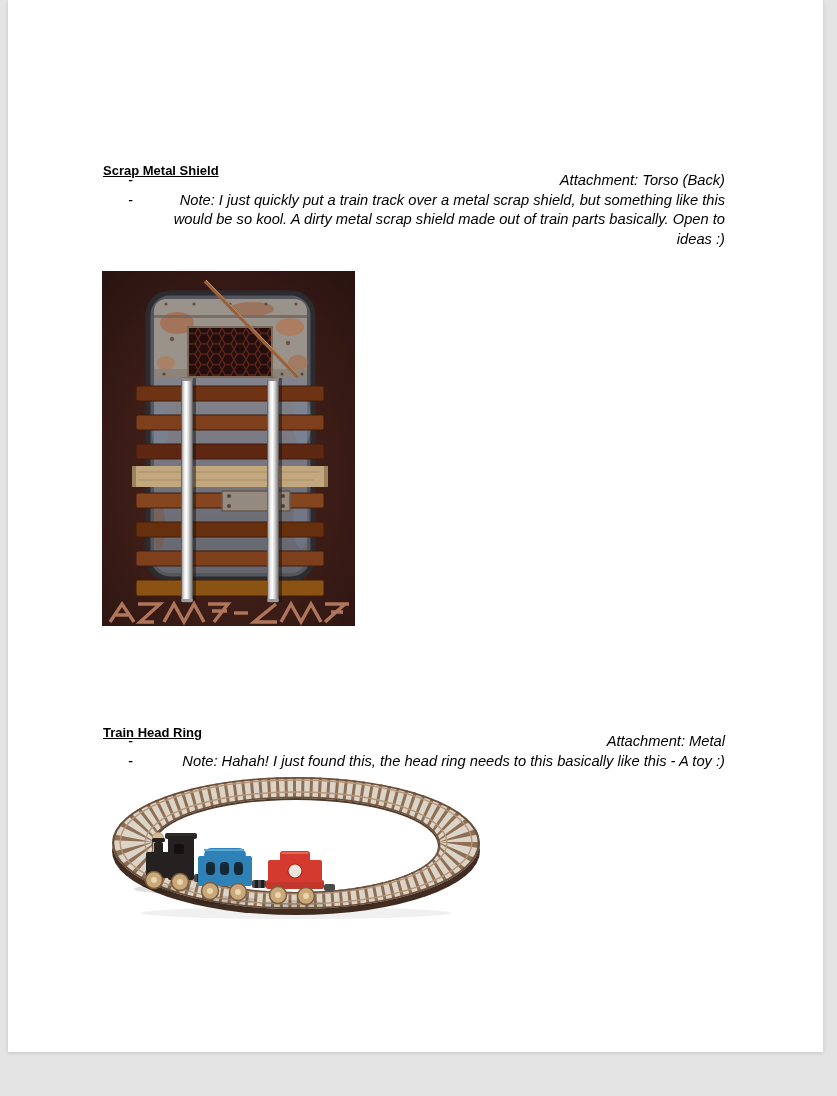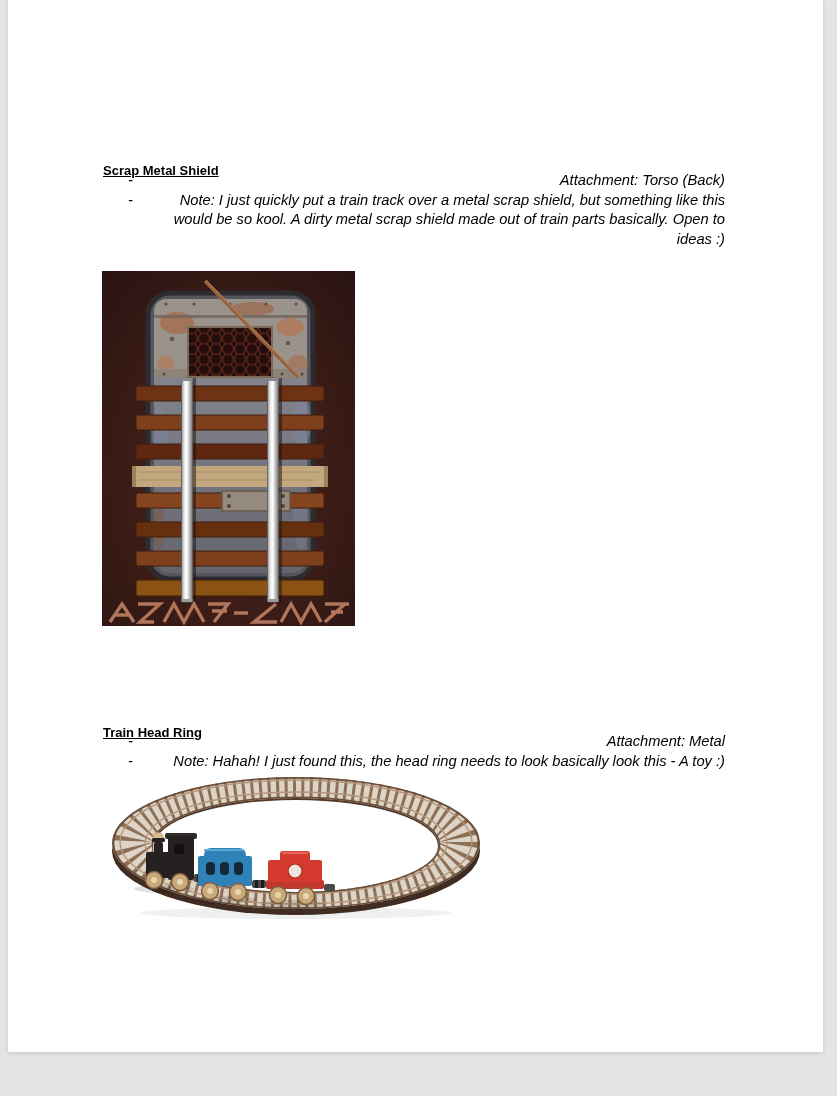--- a/index.html
+++ b/index.html
@@ -187,21 +187,21 @@
 
     <h2 class="sec-heading" id="heading-2">Train Head Ring</h2>
 
     <div class="bullets" id="bullets-2">
       <div class="bullet">
         <span class="marker">-</span>
         <span class="btext">Attachment: Metal</span>
       </div>
       <div class="bullet">
         <span class="marker">-</span>
-        <span class="btext">Note: Hahah! I just found this, the head ring needs to look basically look this - A toy :)</span>
+        <span class="btext">Note: Hahah! I just found this, the head ring needs to this basically like this - A toy :)</span>
       </div>
     </div>
 
     <figure id="train-fig" aria-label="Wooden toy train with black engine, blue passenger car and red caboose on a circular wooden track ring, white background">
       <svg width="385" height="150" viewBox="0 0 385 150">
         <defs>
           <clipPath id="ringClip" clipPathUnits="userSpaceOnUse">
             <path clip-rule="evenodd" d="M8,71 a184,66 0 1,0 368,0 a184,66 0 1,0 -368,0 Z
                                          M49,73 a143,47 0 1,0 286,0 a143,47 0 1,0 -286,0 Z"></path>
           </clipPath>

